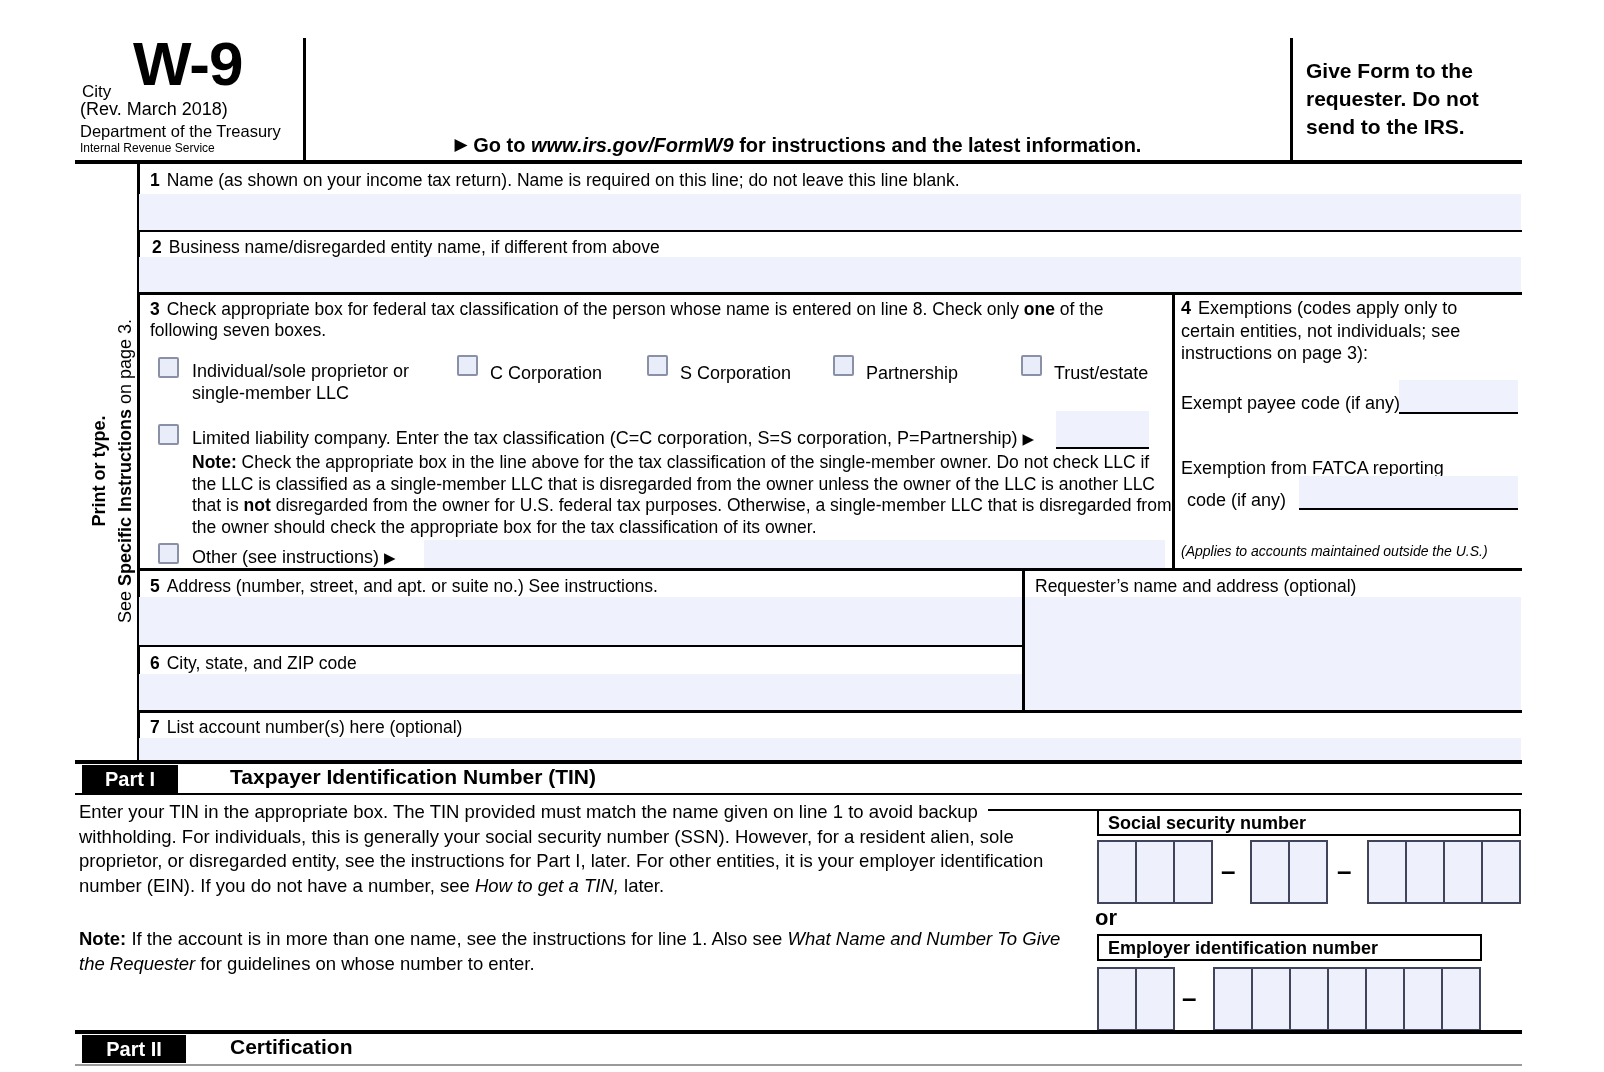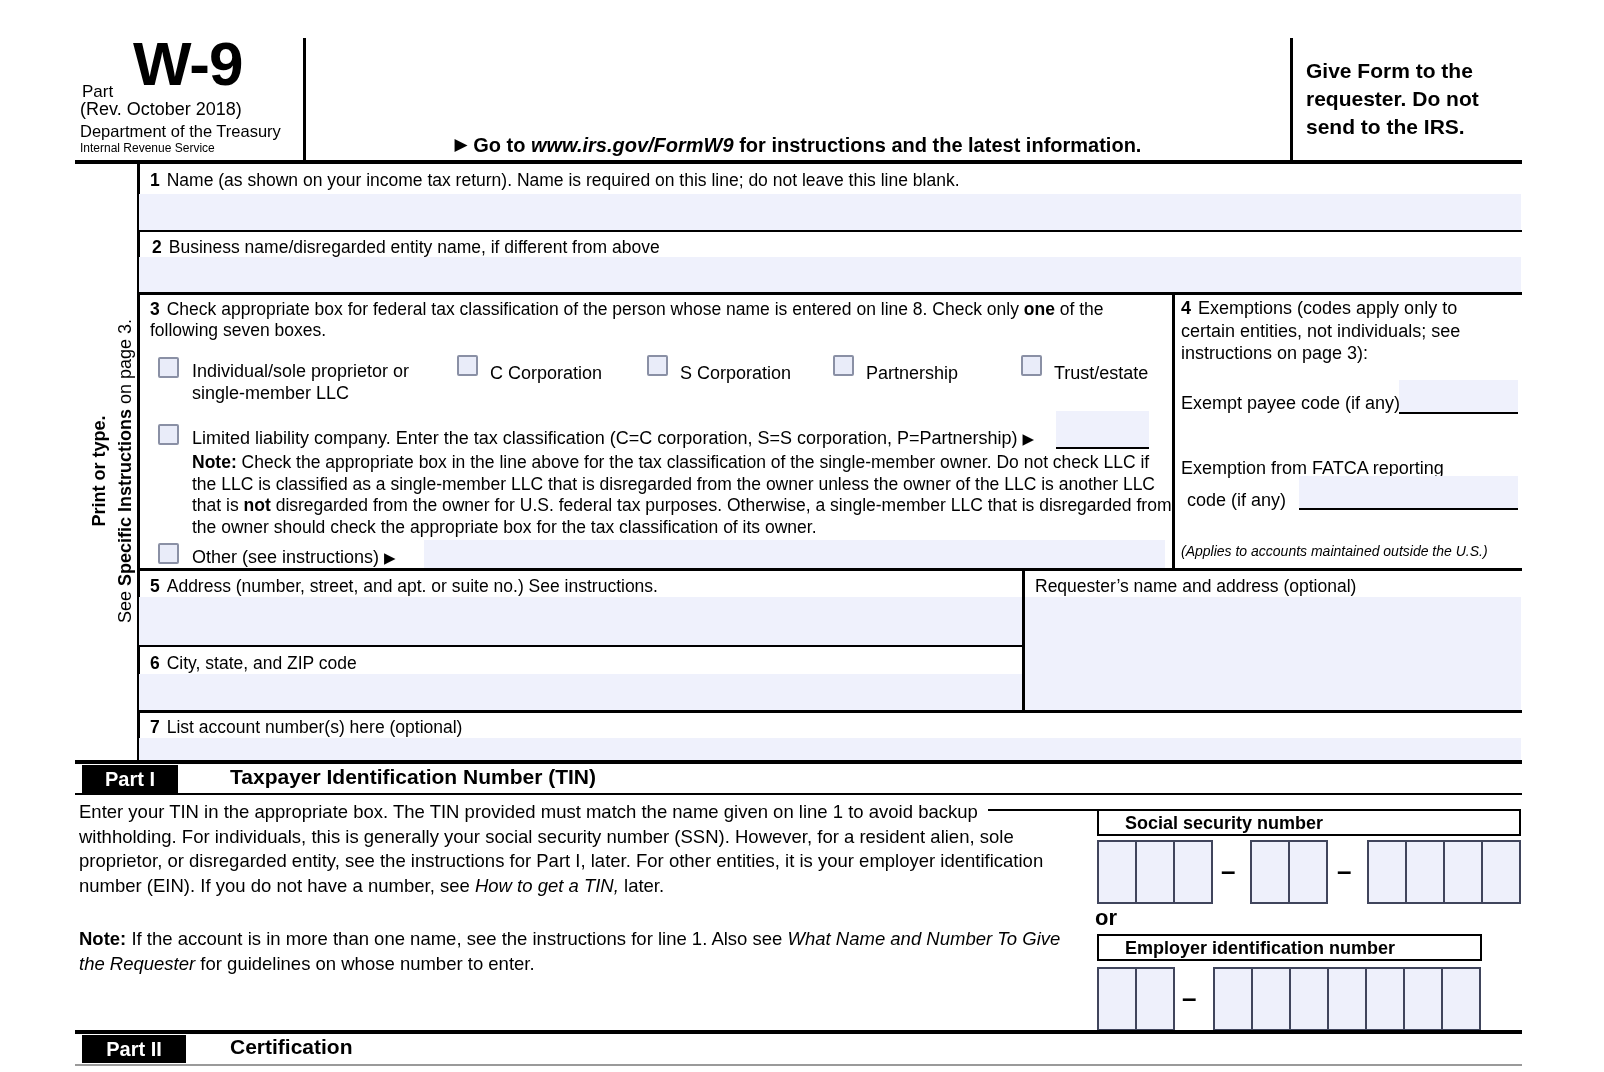--- a/index.html
+++ b/index.html
@@ -19,41 +19,41 @@
   .lbl b { margin-right:7px; }
   .cbl { position:absolute; font-size:18px; line-height:22px; }
   .ital { font-style:italic; }
   .partbox {
     position:absolute; background:#000; color:#fff; font-weight:bold;
     font-size:20px; text-align:center; line-height:28px;
   }
   .parttitle { position:absolute; font-weight:bold; font-size:21px; }
   .tinbox {
     position:absolute; border:2.5px solid #000; background:#fff;
-    font-weight:bold; font-size:18px; padding:1px 0 0 26px; line-height:22px;
+    font-weight:bold; font-size:18px; padding:1px 0 0 9px; line-height:22px;
   }
   .cellgroup { position:absolute; display:flex; }
   .cell {
     width:40px; height:64px; background:#eef0fb;
     border:2px solid #40455c; margin-left:-2px;
   }
   .cell:first-child { margin-left:0; }
   .dash { position:absolute; font-weight:bold; font-size:26px; line-height:26px; }
   .uline { border-bottom:2.5px solid #000; }
   .vwrap { position:absolute; left:86px; top:652px; width:362px;
     transform:rotate(-90deg); transform-origin:left top; text-align:center; }
   .vwrap .v1 { font-weight:bold; font-size:18px; line-height:26px; }
   .vwrap .v2 { font-size:18px; line-height:26px; }
 </style>
 </head>
 <body>
 
-<div class="abs" style="left:82px; top:82px; font-size:17px;">Part</div>
+<div class="abs" style="left:82px; top:82px; font-size:17px;">City</div>
 <div class="abs" style="left:133px; top:28px; font-size:62px; font-weight:bold; letter-spacing:-1px;">W-9</div>
-<div class="abs" style="left:80px; top:99px; font-size:18px;">(Rev. October 2018)</div>
+<div class="abs" style="left:80px; top:99px; font-size:18px;">(Rev. March 2018)</div>
 <div class="abs" style="left:80px; top:122px; font-size:16.5px;">Department of the Treasury</div>
 <div class="abs" style="left:80px; top:141px; font-size:12px;">Internal Revenue Service</div>
 
 <div class="line" style="left:303px; top:38px; width:2.5px; height:124px;"></div>
 <div class="line" style="left:1290px; top:38px; width:2.5px; height:124px;"></div>
 
 <div class="abs" style="left:308px; top:41px; width:980px; text-align:center; font-size:32px; font-weight:bold; line-height:39px;">
 </div>
 <div class="abs" style="left:308px; top:134px; width:980px; text-align:center; font-size:20px; font-weight:bold;">
   <span style="font-size:17px; vertical-align:2px;">▶</span>

